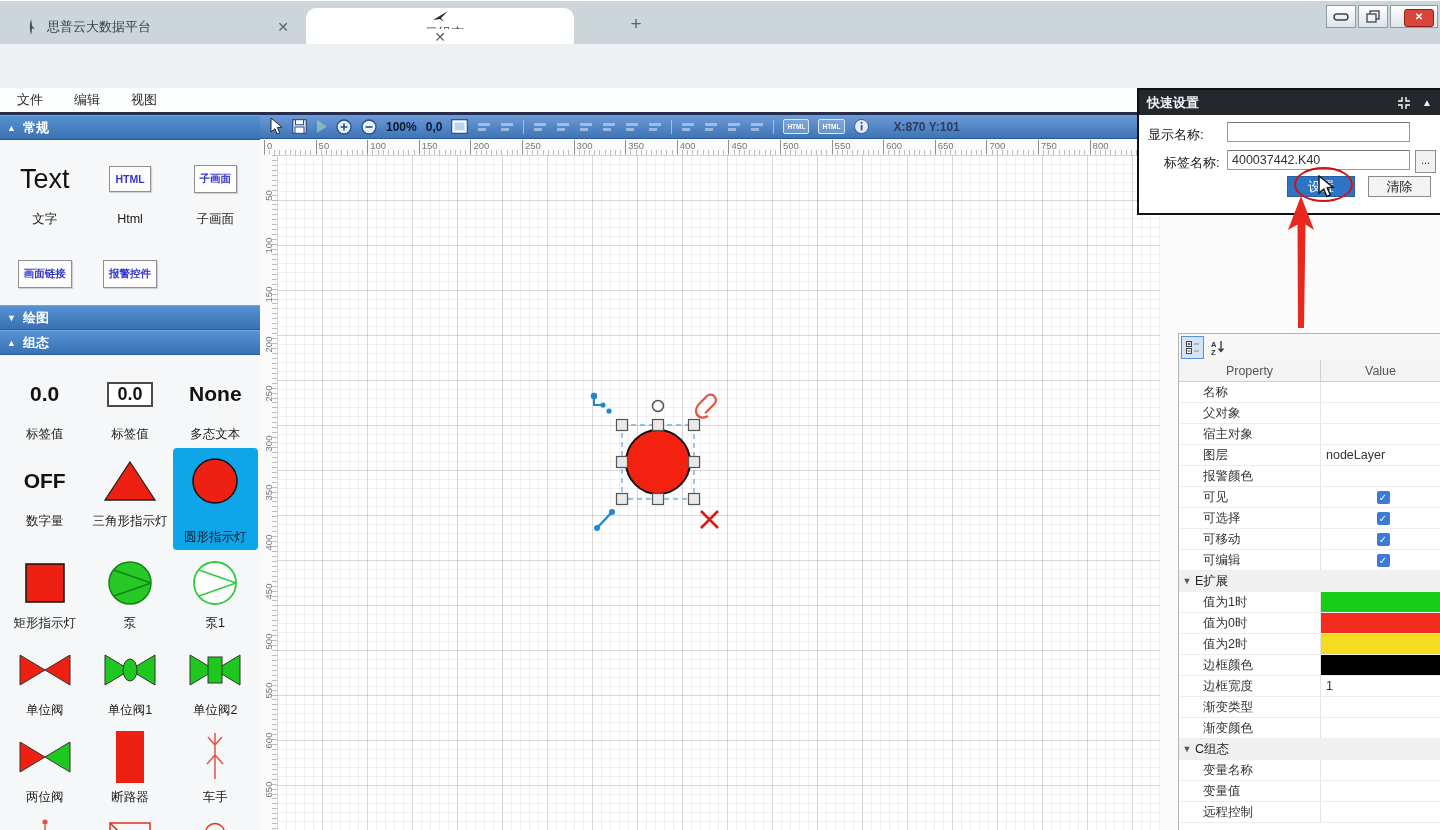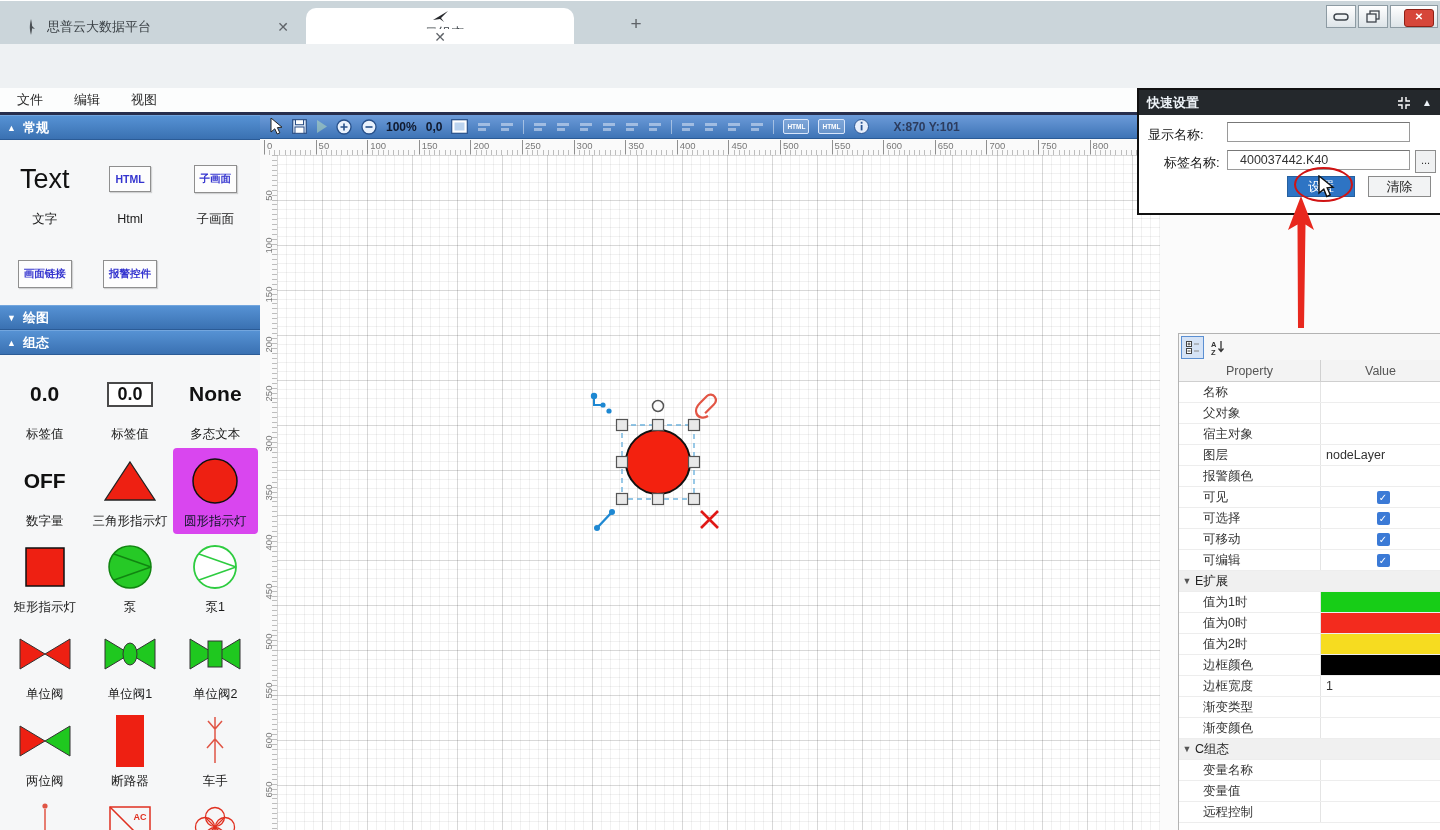--- a/index.html
+++ b/index.html
@@ -39,21 +39,21 @@
   
   #palette{left:0;top:115px;width:260px;height:715px;background:#f6f7f8;overflow:hidden;border-right:1px solid #c8cdd1;}
   .pal-header{height:23px;background:linear-gradient(#5692d4,#3a71b2);border-top:1px solid #73a6de;
       border-bottom:1px solid #2b5b96;color:#fff;font-size:13px;font-weight:bold;
       display:flex;align-items:center;padding-left:7px;}
   .pal-header .arr{font-size:9px;margin-right:7px;}
   .pal-grid{display:grid;grid-template-columns:1fr 1fr 1fr;padding:6px 2px 0 2px;}
   .pal-item{display:flex;flex-direction:column;align-items:center;padding:7px 2px 5px;border-radius:4px;}
   .pal-prev{height:52px;display:flex;align-items:center;justify-content:center;}
   .pal-label{font-size:12.5px;color:#1b1b1b;margin-top:7px;text-align:center;line-height:1.25;}
-  .pal-item.selected{background:#d946ef;}
+  .pal-item.selected{background:#0ea5e9;gap:16px;}
   .pal-item.selected .pal-label{color:#0d1726;}
   .pal-btn{border:1px solid #8f8f8f;background:#fdfdfd;color:#3434cf;font-size:10.5px;font-weight:bold;
       padding:6px 5px;white-space:nowrap;box-shadow:1px 1px 1px rgba(0,0,0,.15);}
   .prev-text{font-size:27px;color:#111;}
   .prev-bold{font-size:21px;font-weight:bold;color:#111;letter-spacing:0;}
   .prev-box{border:2px solid #4a4a4a;padding:0 8px;font-weight:bold;font-size:18px;color:#111;background:#fff;}
 
   
   #ctoolbar{left:260px;top:115px;width:900px;height:24px;background:linear-gradient(#6c9bd9,#3e74b6);
       border-bottom:1px solid #2b5b96;display:flex;align-items:center;gap:9px;padding:0 10px;box-sizing:border-box;}
@@ -86,21 +86,21 @@
       background-size:45px 45px,45px 45px,9px 9px,9px 9px;overflow:hidden;}
 
   
   #rightbg{left:1160px;top:115px;width:280px;height:715px;background:#fbfbfb;}
   #qpanel{left:1137px;top:88px;width:301px;height:123px;background:#fff;border:2px solid #111;z-index:30;}
   #qpanel-header{height:25px;background:#24282c;color:#eef3f8;font-size:13px;font-weight:bold;
       display:flex;align-items:center;padding:0 8px;}
   #qpanel-header .sp{flex:1;}
   .qp-label{position:absolute;font-size:13px;color:#151515;}
   .qp-input{position:absolute;height:20px;border:1px solid #9a9a9a;border-top-color:#777;background:#fff;
-      font-size:12.5px;color:#333;padding:0 12px;box-sizing:border-box;font-family:"Liberation Sans",sans-serif;}
+      font-size:12.5px;color:#333;padding:0 4px;box-sizing:border-box;font-family:"Liberation Sans",sans-serif;}
   #qp-more{position:absolute;left:276px;top:60px;width:19px;height:21px;background:#f0f1f2;border:1px solid #8d8d8d;
       font-size:11px;line-height:18px;text-align:center;color:#333;}
   .qp-btn{position:absolute;height:21px;font-size:13px;line-height:20px;text-align:center;box-sizing:border-box;}
   #qp-set{left:148px;top:86px;width:68px;background:#2e74c4;border:1px solid #25609f;color:#fff;}
   #qp-clear{left:229px;top:86px;width:63px;background:#f2f3f4;border:1px solid #8a8a8a;color:#222;}
 
   #anno-circle{left:1294px;top:167px;width:55px;height:31px;border:2.5px solid #d01313;border-radius:50%;
       z-index:40;background:transparent;}
   #anno-arrow{left:1288px;top:196px;z-index:39;}
   #anno-cursor{left:1317px;top:175px;z-index:41;}

